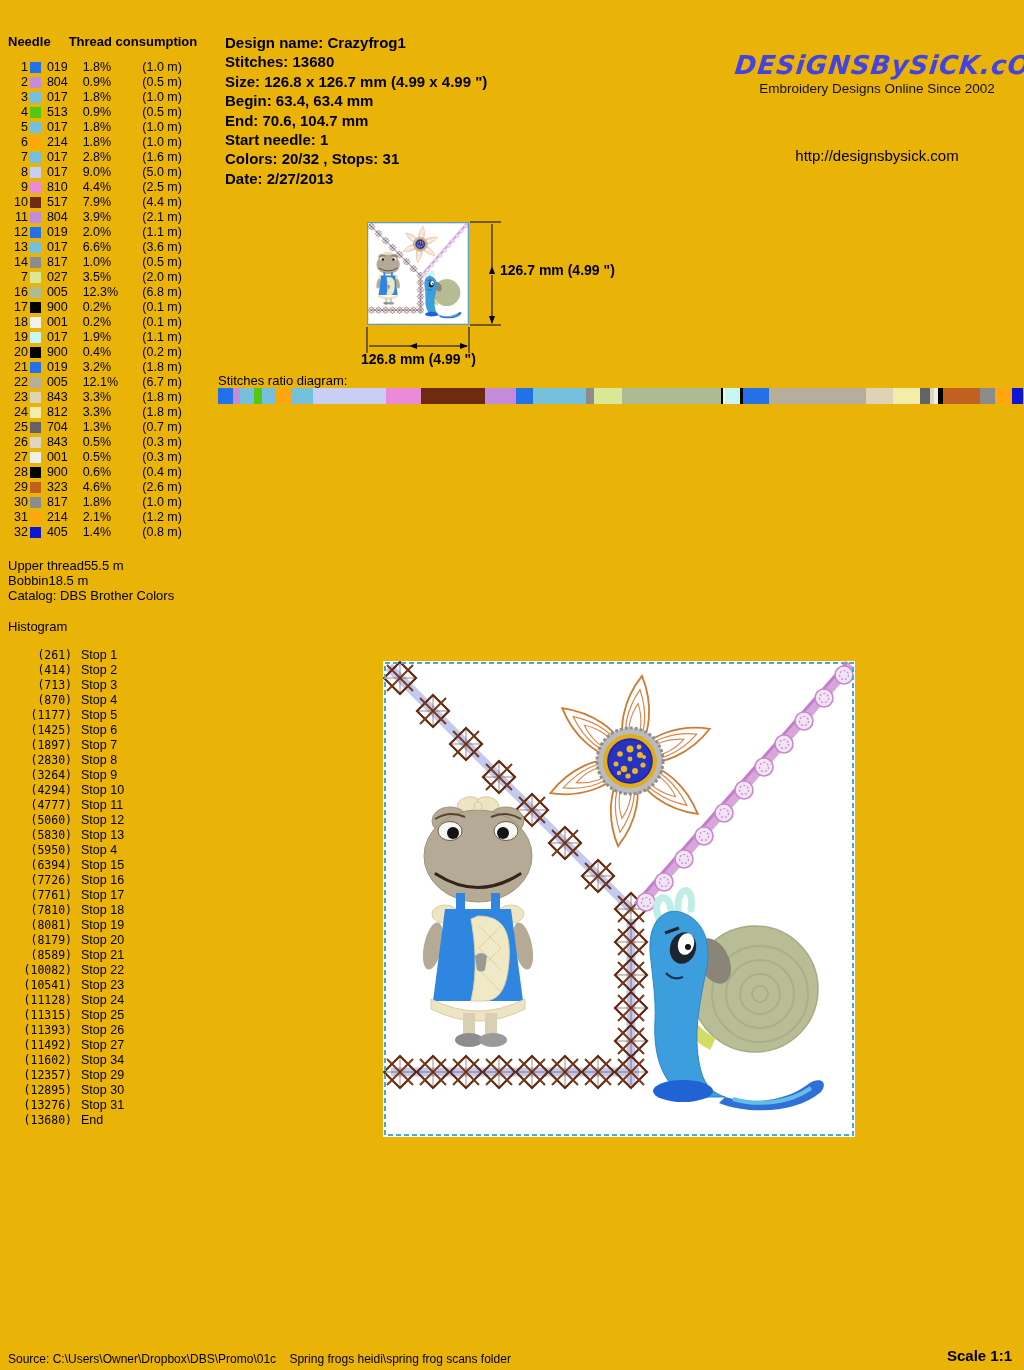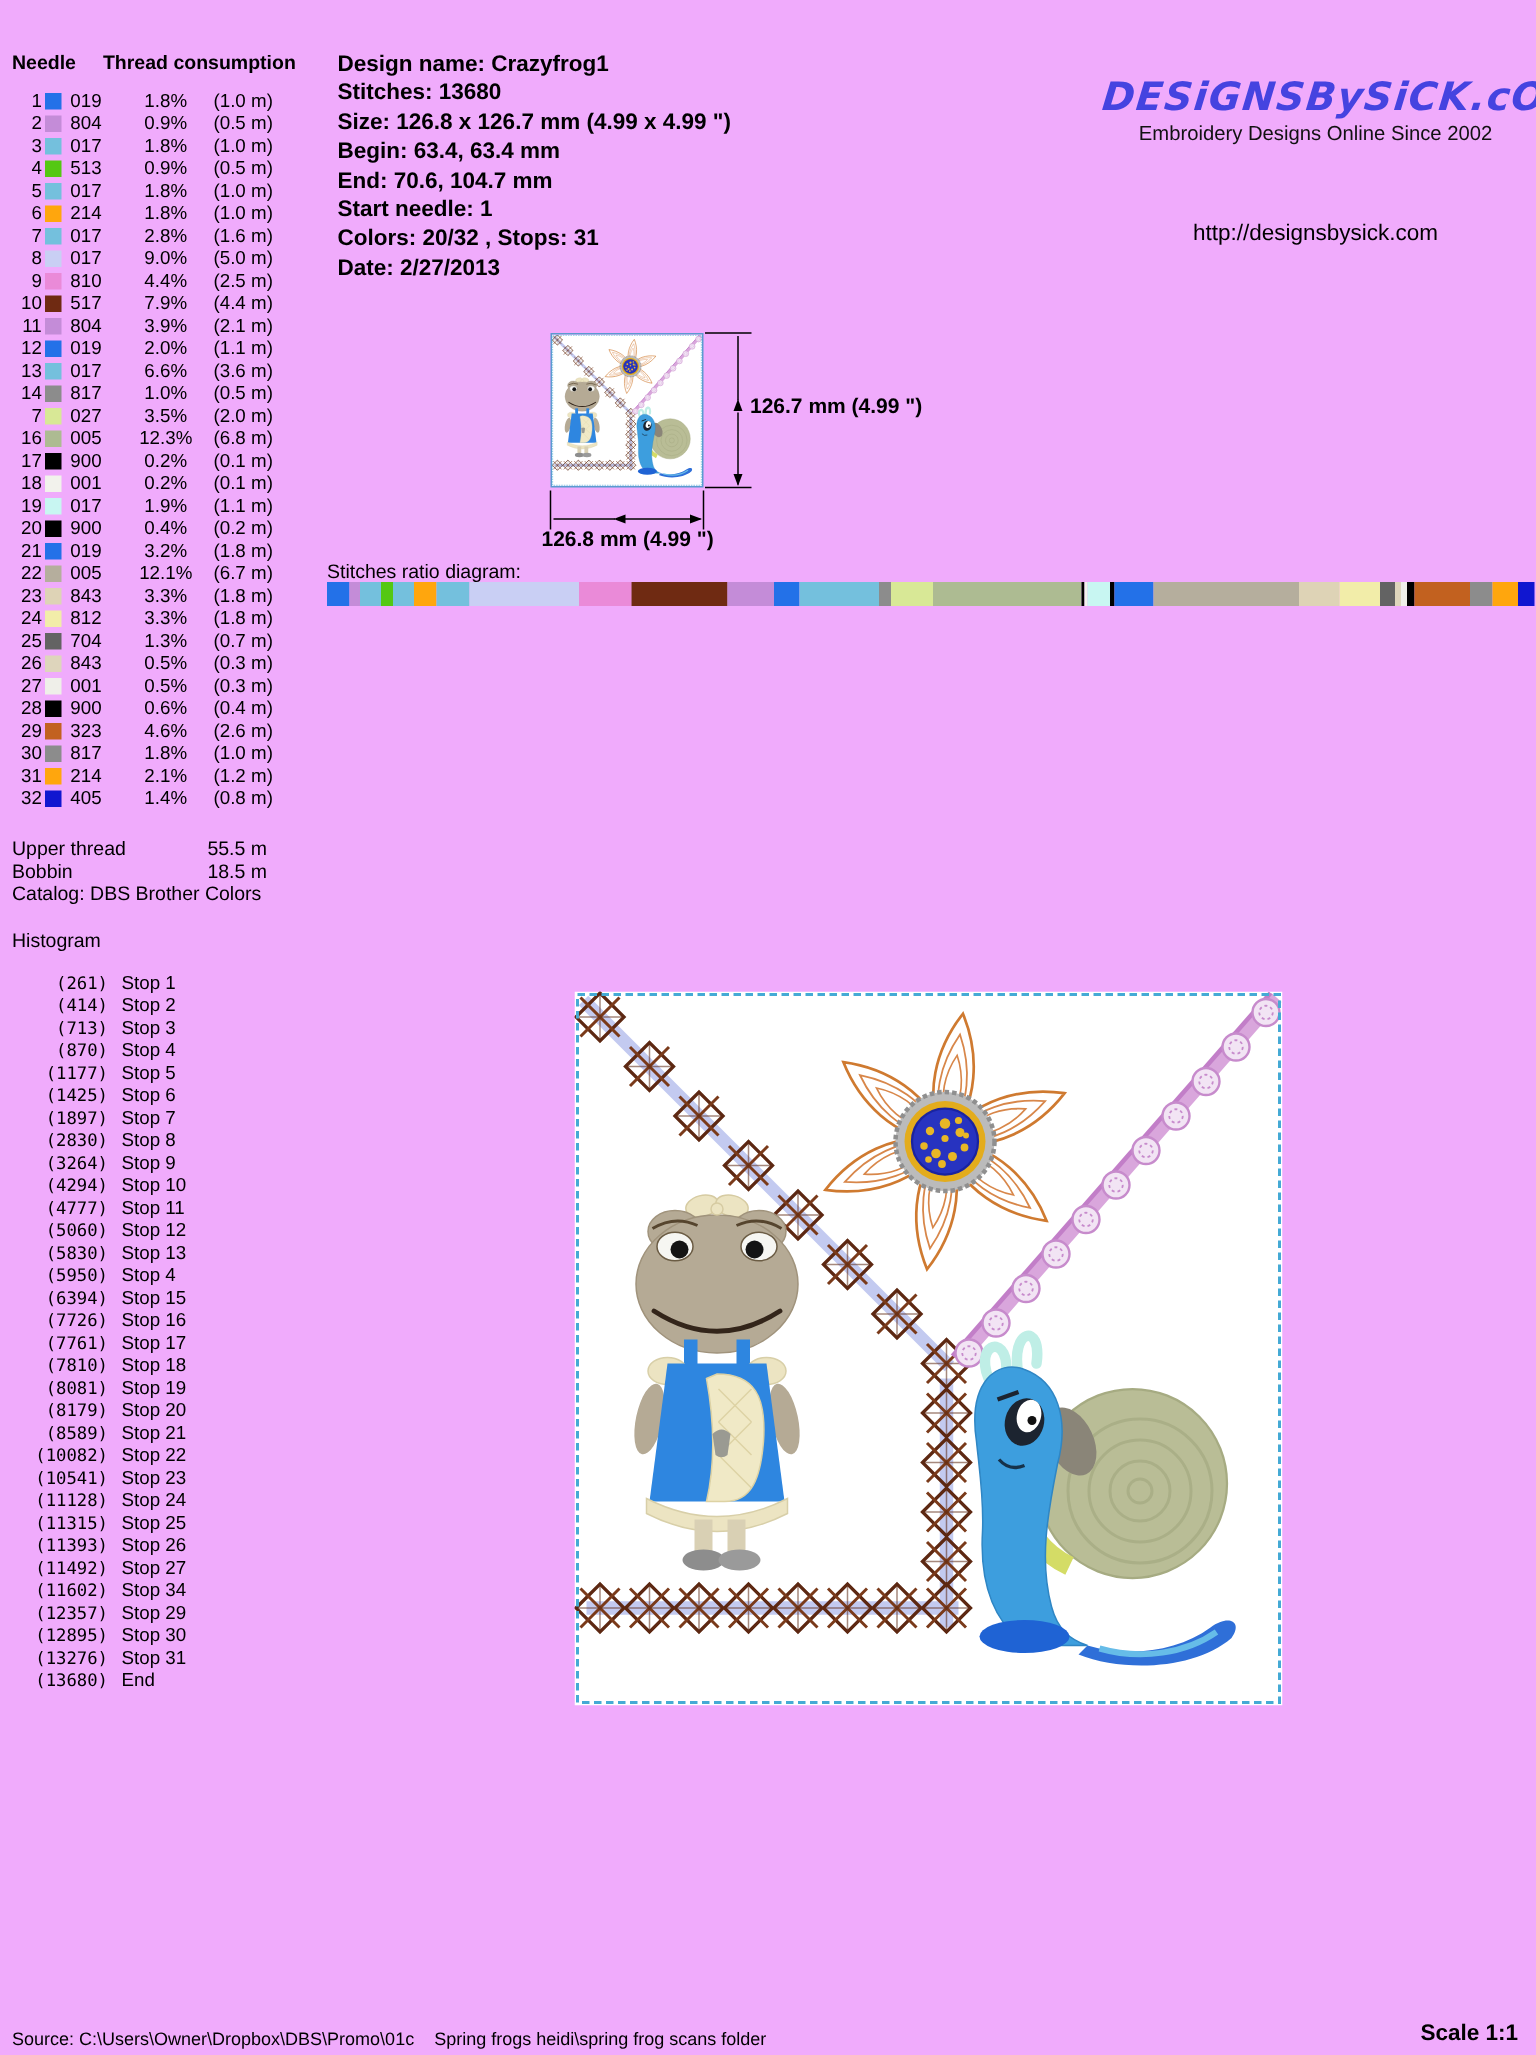--- a/index.html
+++ b/index.html
@@ -1,30 +1,30 @@
 <!DOCTYPE html>
 <html><head>
 <meta charset="utf-8">
 <style>
   html,body{margin:0;padding:0;background:#fff;}
-  #page{position:relative;width:1024px;height:1370px;background:#f0abfc;overflow:hidden;
+  #page{position:relative;width:1024px;height:1370px;background:#eab308;overflow:hidden;
         font-family:"Liberation Sans",sans-serif;color:#000;}
   
   .needle-header{position:absolute;left:8px;top:34px;display:flex;gap:18px;
                  font-size:13px;font-weight:bold;}
   #needle-rows{position:absolute;left:8px;top:60px;width:192px;font-size:12.5px;}
   .nrow{display:flex;align-items:center;height:15px;line-height:15px;}
   .nrow .num{width:20px;text-align:right;}
   .nrow .sw{width:11px;height:11px;margin-left:2px;flex:0 0 11px;}
   .nrow .code{margin-left:6px;width:36px;}
-  .nrow .pct{width:56px;text-align:center;}
+  .nrow .pct{width:56px;text-align:left;}
   .nrow .len{margin-left:4px;width:58px;}
   
   #totals{position:absolute;left:8px;top:558px;width:170px;font-size:13px;}
-  #totals .trow{display:flex;justify-content:space-between;height:15px;line-height:15px;}
+  #totals .trow{display:flex;height:15px;line-height:15px;}
   #totals .cat{height:15px;line-height:15px;width:220px;}
   #histogram-title{position:absolute;left:8px;top:619px;font-size:13px;}
   #histogram-rows{position:absolute;left:8px;top:648px;}
   .hrow{display:flex;height:15px;line-height:15px;align-items:baseline;}
   .hrow .count{width:64px;text-align:right;font-family:"DejaVu Sans Mono",monospace;font-size:11.5px;}
   .hrow .hlabel{margin-left:9px;font-size:12.5px;}
   
   #file-info{position:absolute;left:225px;top:33px;font-size:15px;font-weight:bold;line-height:19.4px;white-space:pre;}
   
   #logo{position:absolute;left:735px;top:50px;width:284px;text-align:center;}

